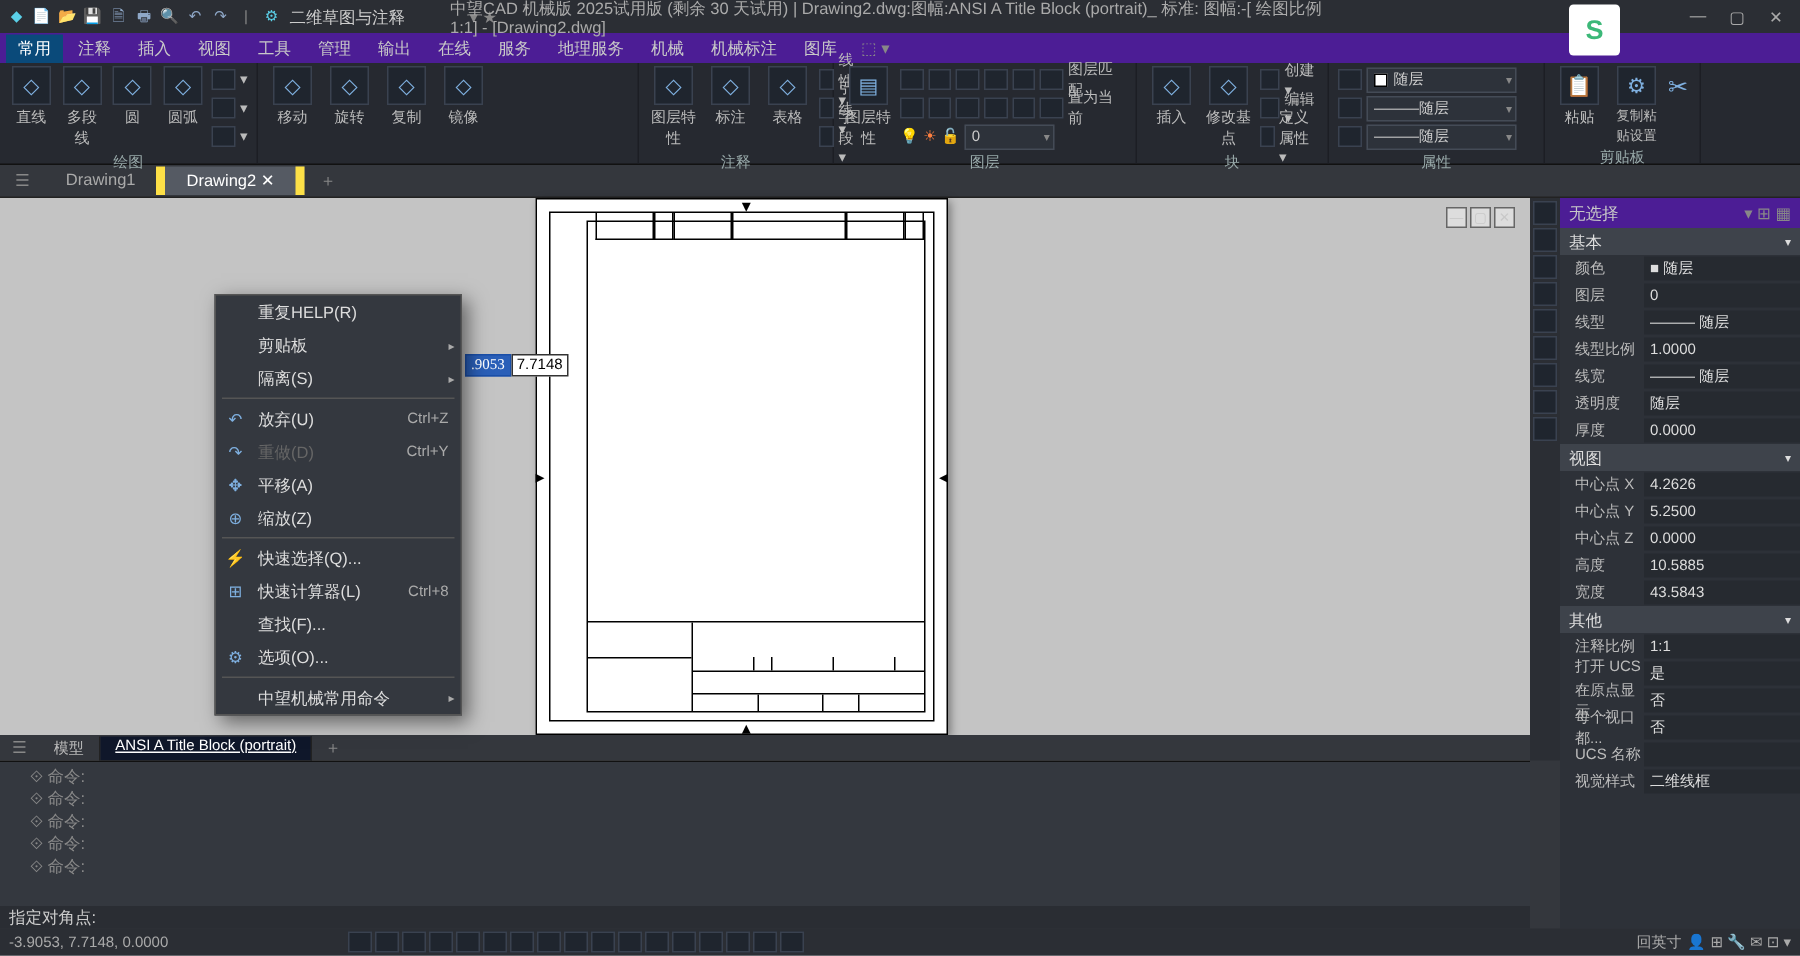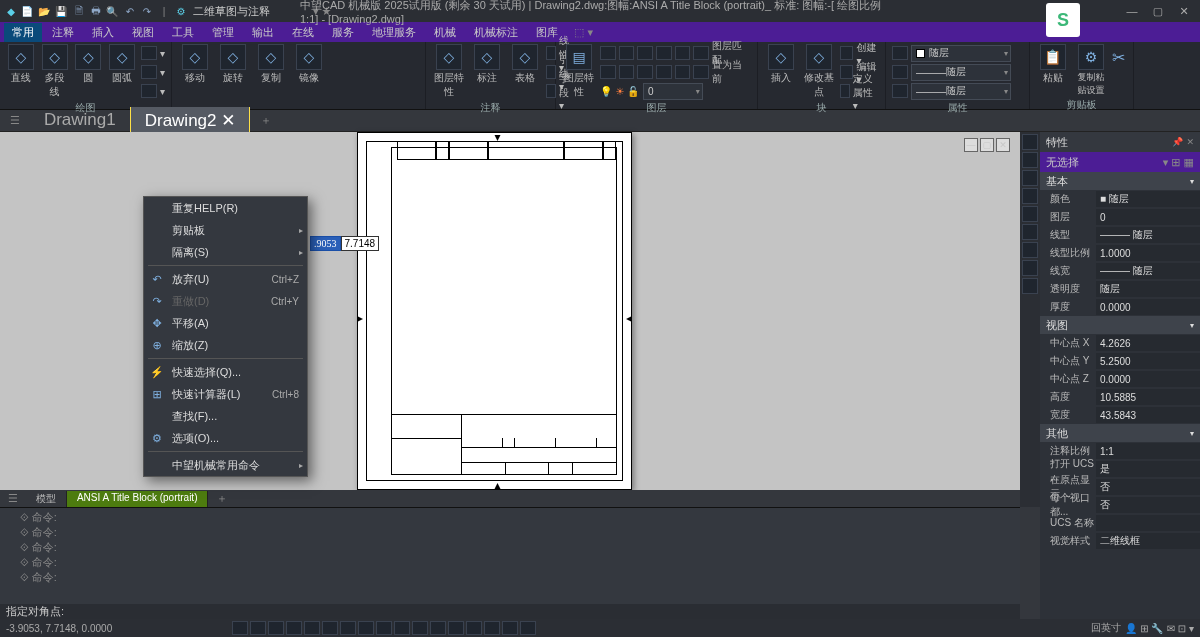--- a/index.html
+++ b/index.html
@@ -19,21 +19,21 @@
 .rp-label { text-align: center; color: #9aa; font-size: 10px; padding: 1px 0; }
 .big-btn { display: flex; flex-direction: column; align-items: center; gap: 1px; width: 34px; }
 .big-ico { width: 26px; height: 26px; background: #1f252e; border: 1px solid #3a4250; display: flex; align-items: center; justify-content: center; color: #7fb0e0; font-size: 14px; }
 .big-lbl { font-size: 10px; color: #bbb; text-align: center; }
 .mini-col { display: flex; flex-direction: column; gap: 1px; }
 .mini-row { display: flex; align-items: center; gap: 3px; font-size: 10px; color: #bbb; height: 18px; }
 .mini-ico { width: 16px; height: 14px; background: #1f252e; border: 1px solid #3a4250; }
 .combo { height: 17px; background: #2d323a; border: 1px solid #444b56; display: flex; align-items: center; padding: 0 14px 0 4px; position: relative; font-size: 10px; color: #ccc; }
 .combo::after { content: "▾"; position: absolute; right: 2px; color: #888; font-size: 8px; }
 .doctabs { height: 22px; background: #34373d; display: flex; align-items: center; border-bottom: 1px solid #222; }
-.doctab { padding: 3px 14px; color: #aaa; border-right: 1px solid #fde047; font-size: 17px; }
+.doctab { padding: 3px 14px; color: #aaa; border-right: 6px solid #fde047; font-size: 11px; }
 .doctab.active { background: #555a63; color: #fff; }
 .doctab-add { padding: 0 10px; color: #888; }
 .workarea { position: absolute; top: 132px; left: 0; right: 180px; bottom: 43px; background: #c4c4c4; }
 .vp-ctrl { position: absolute; top: 6px; right: 10px; display: flex; gap: 2px; }
 .vp-btn { width: 14px; height: 14px; border: 1px solid #666; background: #ddd; font-size: 9px; display: flex; align-items: center; justify-content: center; }
 .paper { position: absolute; top: 0; left: 357px; width: 275px; height: 358px; background: #fff; box-shadow: 2px 2px 6px rgba(0,0,0,.4); border: 1px solid #000; }
 .pframe { position: absolute; inset: 8px; border: 1px solid #000; }
 .pinner { position: absolute; top: 5px; left: 24px; right: 5px; bottom: 5px; border: 1px solid #000; }
 .titleblock { position: absolute; left: 0; right: 0; bottom: 0; height: 60px; border-top: 1px solid #000; }
 .tophdr { position: absolute; top: 0; left: 30px; right: 6px; height: 18px; display: flex; }
@@ -56,21 +56,21 @@
 .pp-title { height: 20px; background: #34383f; display: flex; align-items: center; padding: 0 6px; font-size: 11px; color: #ddd; }
 .pp-title span.pin { margin-left: auto; font-size: 9px; color: #888; }
 .pp-sel { height: 20px; display: flex; align-items: center; padding: 0 6px; background: #4c1d95; font-size: 11px; }
 .pp-grp { height: 18px; background: #3e434b; display: flex; align-items: center; padding: 0 6px; font-size: 11px; color: #ddd; }
 .pp-grp::after { content: "▾"; margin-left: auto; font-size: 8px; }
 .pp-row { height: 18px; display: flex; align-items: center; font-size: 10px; }
 .pp-key { width: 56px; padding-left: 10px; color: #bbb; }
 .pp-val { flex: 1; padding: 0 4px; color: #ddd; background: #262a30; height: 16px; display: flex; align-items: center; }
 .bottom-tabs { position: absolute; left: 0; right: 180px; bottom: 130px; height: 17px; background: #34373d; display: flex; align-items: center; }
 .bt-tab { padding: 1px 10px; border-right: 1px solid #222; font-size: 10px; color: #bbb; }
-.bt-tab.active { background: #4d7c0f; color: #fff; }
+.bt-tab.active { background: #0f172a; color: #fff; text-decoration: underline; }
 .cmdline { position: absolute; left: 0; right: 180px; bottom: 33px; height: 97px; background: #34383f; border-top: 1px solid #111; padding: 2px 20px; color: #888; font-size: 11px; overflow: hidden; }
 .cmdinput { position: absolute; left: 0; right: 180px; bottom: 18px; height: 15px; background: #2a2d33; padding: 0 6px; color: #ccc; font-size: 11px; display: flex; align-items: center; }
 .statusbar { position: absolute; left: 0; right: 0; bottom: 0; height: 18px; background: #2b2e34; display: flex; align-items: center; padding: 0 6px; font-size: 10px; color: #aaa; }
 .sb-left { flex: 0 0 auto; }
 .sb-mid { display: flex; gap: 2px; margin-left: 120px; }
 .sb-ico { width: 16px; height: 14px; border: 1px solid #3a4250; background: #1f252e; }
 .sb-right { margin-left: auto; display: flex; gap: 4px; align-items: center; }
 .logo { position: absolute; top: 3px; right: 120px; width: 34px; height: 34px; background: #fff; border-radius: 3px; display: flex; align-items: center; justify-content: center; color: #3cb878; font-weight: bold; font-size: 18px; z-index: 30; }
 </style>
 </head>
@@ -404,24 +404,20 @@
     <div class="rtb-btn"></div>
     <div class="rtb-btn"></div>
     <div class="rtb-btn"></div>
     <div class="rtb-btn"></div>
     <div class="rtb-btn"></div>
     <div class="rtb-btn"></div>
     <div class="rtb-btn"></div>
 </div>
 
 <div class="prop-panel">
-  <div class="pp-title">
-      <span>特性</span>
-      <span class="pin">📌 ✕</span>
-    </div>
   <div class="pp-sel">
       <span>无选择</span>
       <span style="margin-left:auto;color:#888">▾ ⊞ ▦</span>
     </div>
   <div id="pp-body" style="overflow:auto;flex:1">
       <div class="pp-grp">基本</div>
       <div class="pp-row">
         <div class="pp-key">颜色</div>
         <div class="pp-val">■ 随层</div>
       </div>

